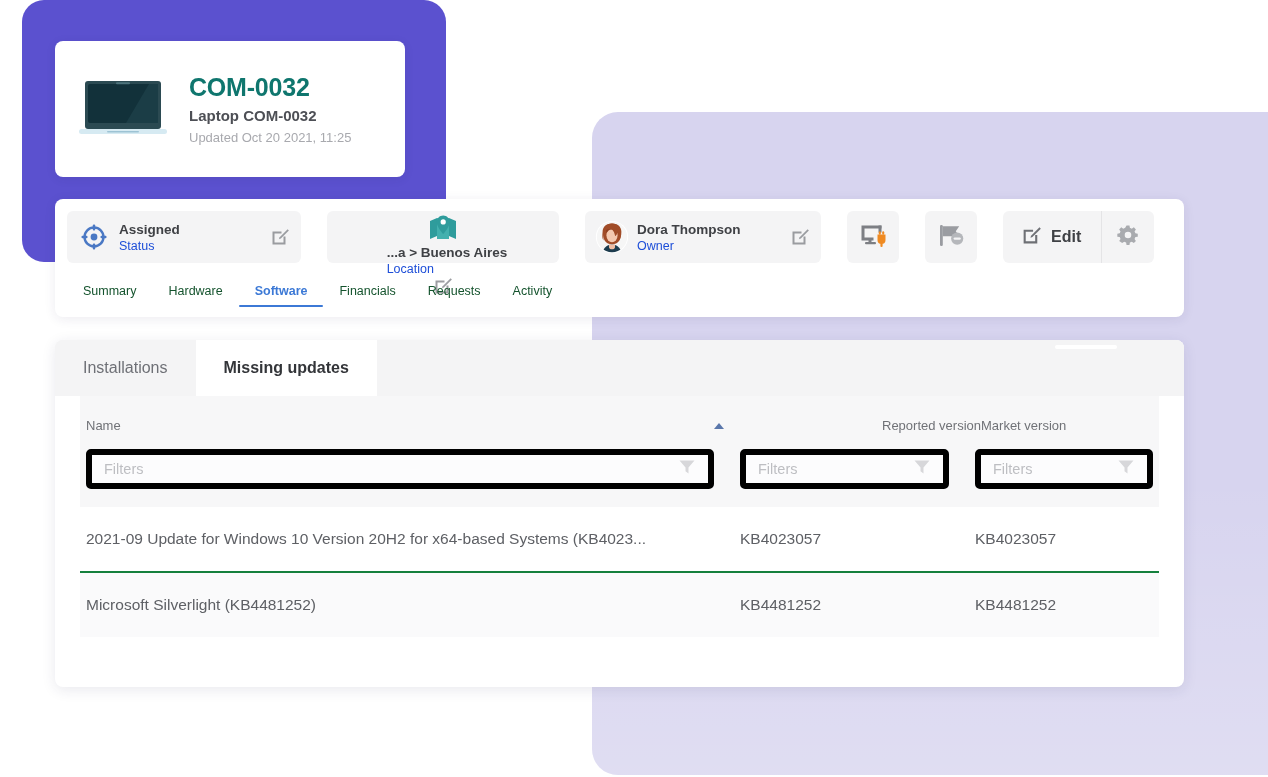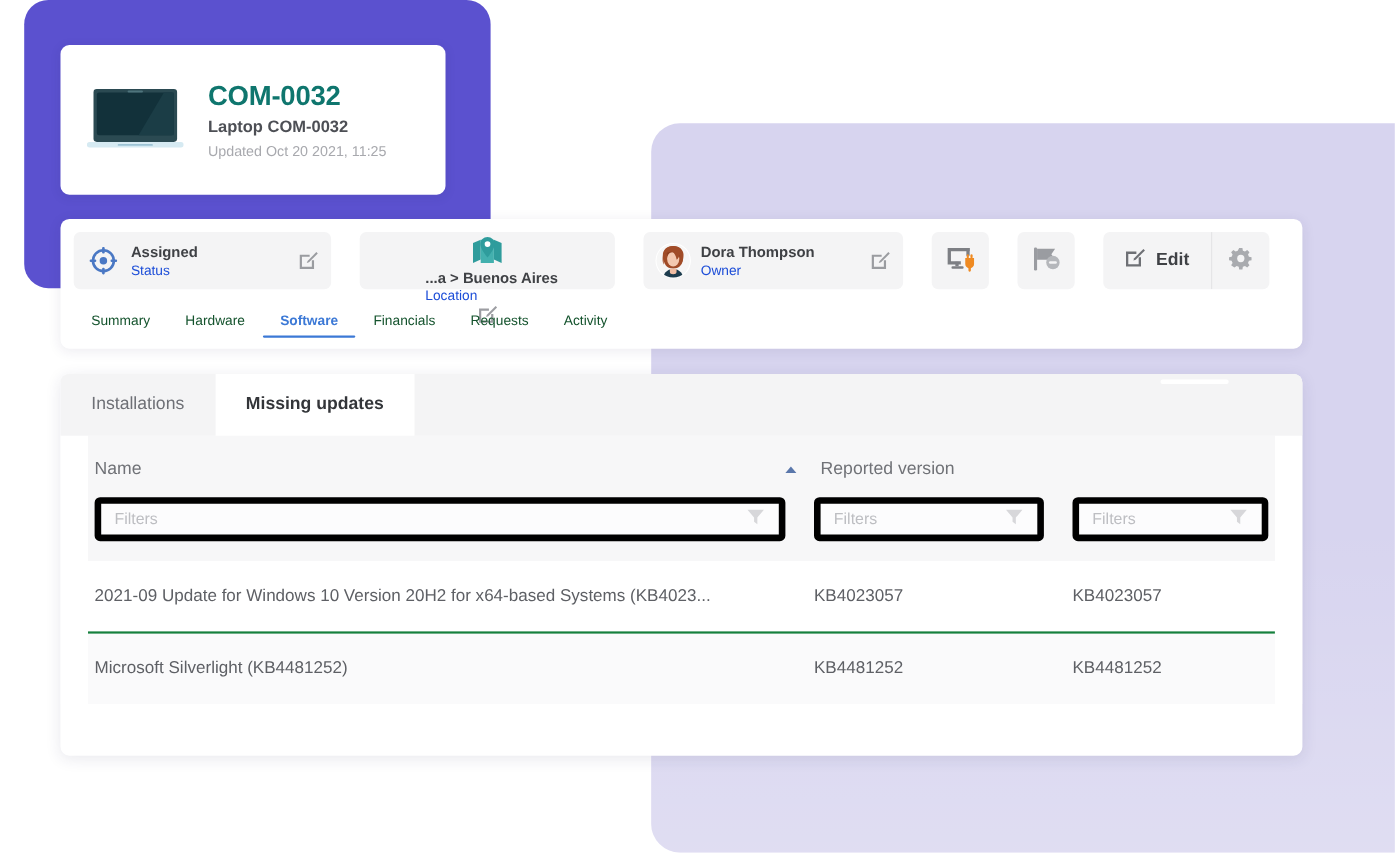--- a/index.html
+++ b/index.html
@@ -269,28 +269,28 @@
     padding: 0 25px;
   }
   .thead {
     background: #f7f7f8;
   }
   .tr {
     display: flex;
     align-items: center;
   }
   .th {
-    font-size: 16px;
+    font-size: 13px;
     color: #707277;
     padding: 22px 0 16px 0;
     display: flex;
     align-items: center;
   }
   .col-name  { flex: 0 0 660px; padding-left: 6px; }
-  .col-rep   { flex: 0 0 235px; }
+  .col-rep   { flex: 0 0 235px; justify-content: flex-end; }
   .col-mkt   { flex: 1 1 auto; }
   .sort-caret {
     margin-left: auto;
     margin-right: 22px;
     width: 0; height: 0;
     border-left: 5px solid transparent;
     border-right: 5px solid transparent;
     border-bottom: 6px solid #5a77ab;
   }
 
@@ -530,20 +530,23 @@
   <div class="table-wrap">
 
     <div class="thead">
       <div class="tr">
         <div class="th col-name">
           <span>Name</span>
           <span class="sort-caret"></span>
         </div>
         <div class="th col-rep">
           <span>Reported version</span>
+        </div>
+        <div class="th col-mkt">
+          <span>Market version</span>
         </div>
       </div>
 
       <div class="filter-row">
         <div class="filter-cell col-name">
           <div class="filter-box">
             <span class="filter-text">Filters</span>
             <span class="funnel">
               <svg width="18" height="18" viewBox="0 0 18 18" aria-hidden="true">
                 <path d="M1.5 2.5h15l-6 7v6l-3-2.2V9.5z" fill="#b9babe"></path>

